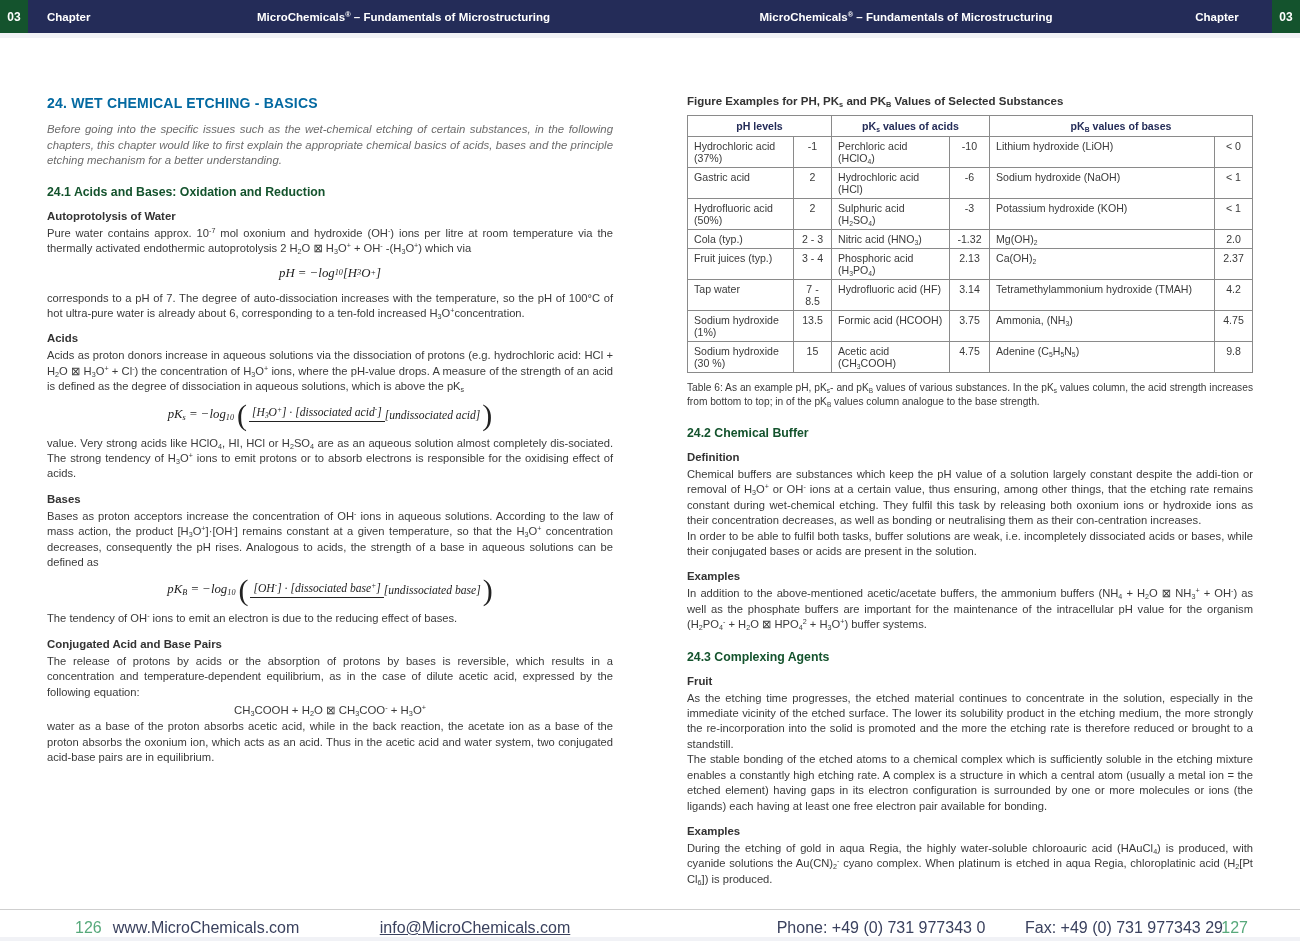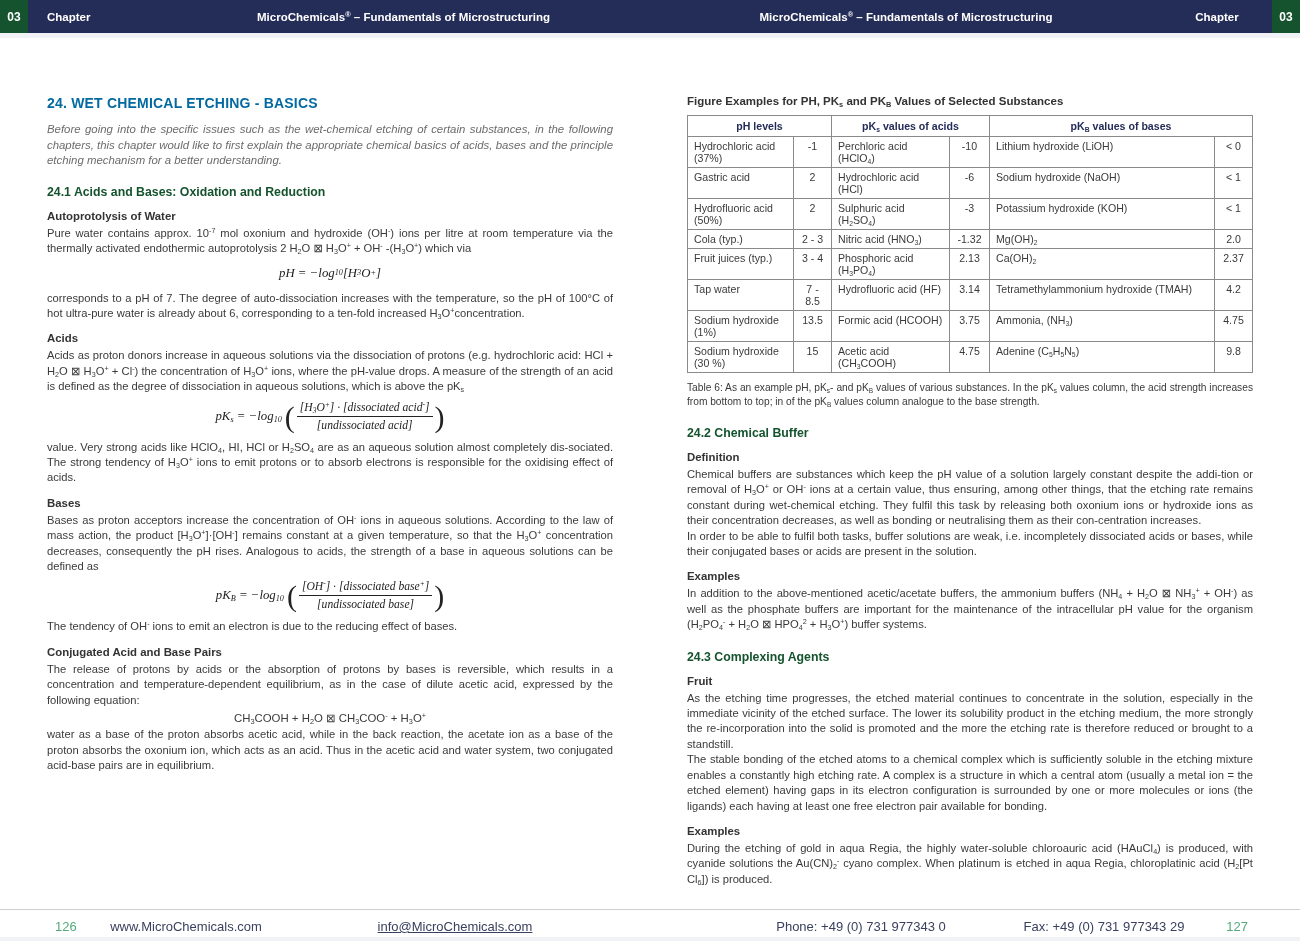--- a/index.html
+++ b/index.html
@@ -31,39 +31,39 @@
   sub { vertical-align:-0.25em; }
   sup { vertical-align:0.5em; }
 
   
   .formula { display:flex; justify-content:center; align-items:center;
              font-family:"Liberation Serif", serif; font-style:italic; color:#222222; }
   .formula.simple { font-size:12.8px; margin:9px 0 10px; }
   .formula.frac-wrap { margin:6px 0 8px; }
   .formula .lhs { font-size:12.8px; margin-right:3px; }
   .paren { font-size:30px; font-weight:100; font-style:normal; line-height:0.9; color:#222; }
-  .frac { display:inline-flex; flex-direction:column; align-items:center; font-size:11.6px; margin:0 2px; }
+  .frac { display:inline-flex; flex-direction:row; align-items:center; font-size:11.6px; margin:0 2px; }
   .frac .num { padding:0 3px 2px; border-bottom:1px solid #222222; }
   .frac .den { padding-top:2px; }
   .equation-center { text-align:center; font-size:11.4px; color:#3a3a3a; margin:3px 0 2px; }
 
   
   .figure-title { font-size:11.5px; font-weight:bold; color:#333333; margin-bottom:8px; }
   table.ph-table { width:100%; border-collapse:collapse; table-layout:fixed; }
   table.ph-table th, table.ph-table td { border:1px solid #8a8a8a; font-size:10.6px; padding:3px 6px; vertical-align:top; }
   table.ph-table th { color:#242c58; text-align:center; font-weight:bold; padding:4px 2px; }
   table.ph-table td.val { text-align:center; }
   .col-subst1 { width:106px; } .col-val1 { width:38px; }
   .col-subst2 { width:118px; } .col-val2 { width:40px; }
   .col-subst3 { width:auto;  } .col-val3 { width:38px; }
   .table-caption { font-size:10.2px; line-height:14px; color:#3a3a3a; text-align:justify; margin-top:8px; }
 
   
   .footer { position:absolute; left:0; right:0; bottom:4px; height:28px; border-top:1px solid #cfcfcf; }
-  .footer span { position:absolute; top:9px; font-size:13px; color:#3a415e; white-space:nowrap; }
+  .footer span { position:absolute; top:9px; font-size:16px; color:#3a415e; white-space:nowrap;margin-left:20px; }
   .footer .pagenum { color:#57a97b; }
   .footer .pn-left { left:55px; transform:none; }
   .footer .f-web { left:186px; transform:translateX(-50%); }
   .footer .f-mail { left:455px; transform:translateX(-50%);text-decoration:underline; }
   .footer .f-phone { left:861px; transform:translateX(-50%); }
   .footer .f-fax { left:1104px; transform:translateX(-50%); }
   .footer .pn-right { right:52px; }
   .footer-edge { position:absolute; left:0; right:0; bottom:0; height:4px; background:#f1f2f6; }
 </style>
 </head>

